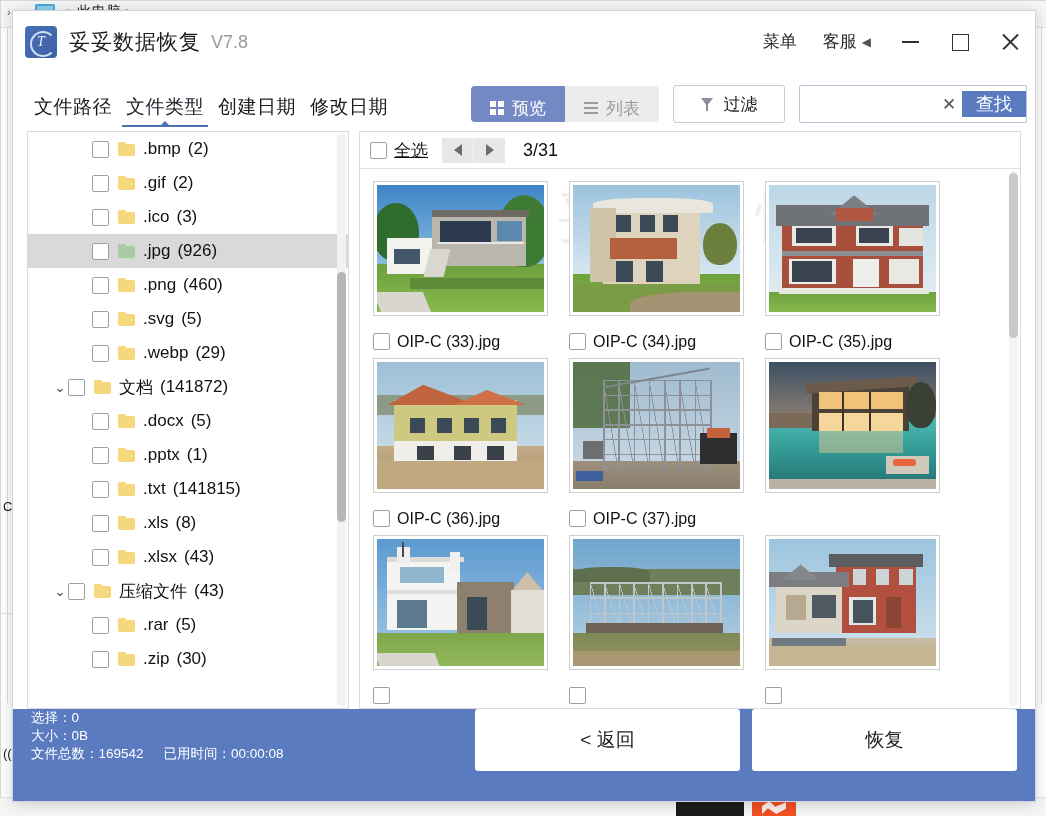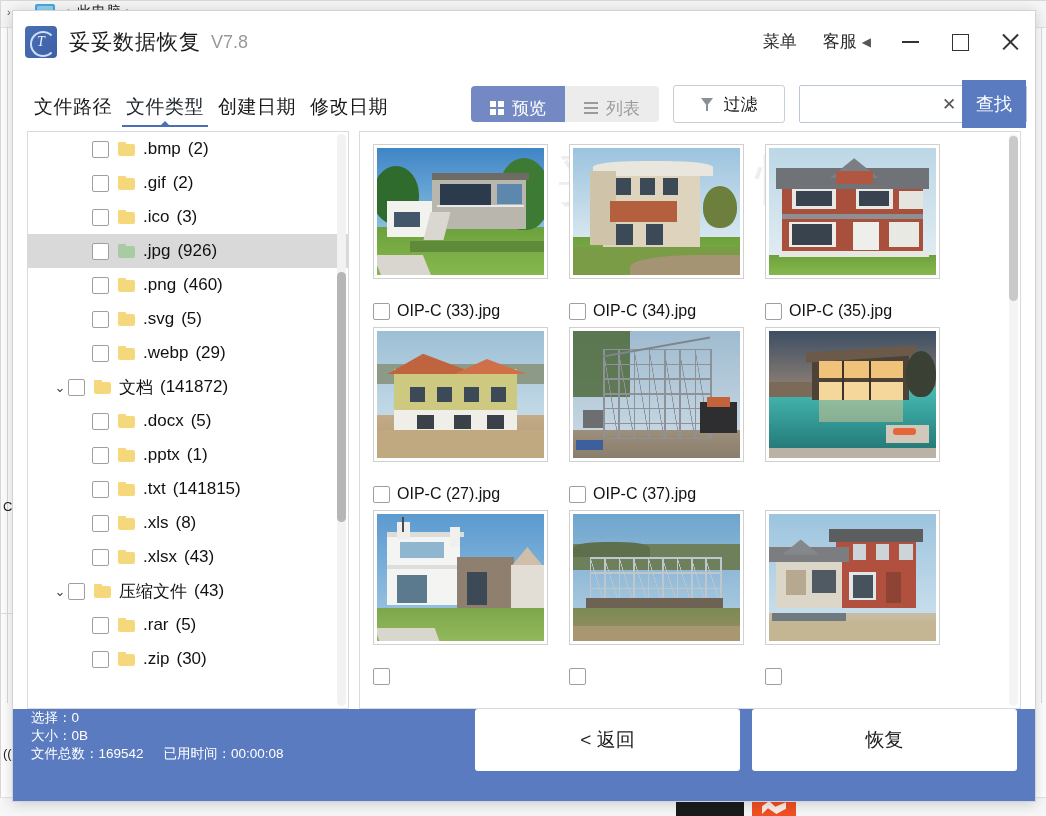--- a/index.html
+++ b/index.html
@@ -79,21 +79,21 @@
   .filter-btn{margin-left:14px;height:36px;min-width:110px;display:flex;align-items:center;justify-content:center;gap:10px;
       border:1px solid #c9cdd4;border-radius:3px;background:#fff;font-size:17px;color:#1a1a1a;}
   .funnel{width:13px;height:13px;position:relative;}
   .funnel:before{content:"";position:absolute;left:0;top:0;width:0;height:0;
       border-left:6.5px solid transparent;border-right:6.5px solid transparent;border-top:8px solid #8a8f98;}
   .funnel:after{content:"";position:absolute;left:5.5px;top:7px;width:1.6px;height:6px;background:#8a8f98;}
   .searchwrap{margin-left:14px;display:flex;align-items:center;height:36px;border:1px solid #b9c4dd;border-radius:2px;background:#fff;}
   .searchwrap input{border:0;outline:0;height:34px;width:120px;font-size:16px;padding:0 8px;background:transparent;
       font-family:"Liberation Sans",sans-serif;}
   .clear-x{width:26px;height:34px;display:flex;align-items:center;justify-content:center;font-size:17px;color:#555;}
-  .find-btn{height:48px;padding:0 14px;background:#5a7bc0;color:#fff;font-size:18px;display:flex;align-items:center;}
+  .find-btn{height:26px;padding:0 14px;background:#5a7bc0;color:#fff;font-size:18px;display:flex;align-items:center;}
 
   
   #body{flex:1 1 auto;display:flex;padding:0 14px 0 14px;gap:10px;min-height:0;}
   #tree{width:320px;flex:0 0 320px;border:1px solid #d7dbe0;background:#fff;position:relative;overflow:hidden;}
   .tree-scroll{position:absolute;inset:0;overflow:hidden;}
   .trow{display:flex;align-items:center;height:34px;padding-left:8px;font-size:17px;color:#111;position:relative;}
   .trow.sel{background:#d9d9d9;}
   .trow .chev{width:16px;text-align:center;font-size:13px;color:#3a3a3a;}
   .trow .chev.empty{visibility:hidden;}
   .cb{width:15px;height:15px;border:1px solid #9aa0a6;border-radius:2px;background:#fff;flex:0 0 15px;}
@@ -119,21 +119,21 @@
   .pbtn .tri-r{width:0;height:0;border-top:6px solid transparent;border-bottom:6px solid transparent;border-left:8px solid #6d6d6d;}
   .pageno{font-size:18px;color:#111;margin-left:8px;}
   #pv-body{flex:1 1 auto;position:relative;overflow:hidden;}
   .wm{position:absolute;left:0;right:0;top:12px;text-align:center;font-size:54px;color:rgba(120,120,120,.13);
       letter-spacing:12px;pointer-events:none;white-space:nowrap;}
   .grid{display:flex;flex-wrap:wrap;padding:12px 0 0 8px;gap:0;}
   .cell{width:196px;margin:0 0 7px 0;}
   .thumbbox{width:173px;height:133px;border:1px solid #d0d0d0;background:#fff;margin-left:5px;
       position:relative;overflow:hidden;}
   .thumb{position:absolute;inset:3px;overflow:hidden;}
-  .cap{display:flex;align-items:flex-end;gap:7px;margin:23px 0 0 5px;font-size:16px;color:#111;}
+  .cap{display:flex;align-items:flex-start;gap:7px;margin:17px 0 0 5px;font-size:16px;color:#111;}
   .pv-track{position:absolute;right:2px;top:2px;width:9px;bottom:2px;background:#f4f4f4;border-radius:5px;}
   .pv-thumb{position:absolute;right:2px;top:4px;width:9px;height:165px;background:#c9c9c9;border-radius:5px;}
 
   
   #footer{height:92px;flex:0 0 92px;background:#5a7bc0;display:flex;position:relative;}
   .stats{margin-left:18px;color:#fff;font-size:13.5px;line-height:18px;}
   .stats .row2{display:flex;gap:20px;}
   .fbtns{position:absolute;right:18px;display:flex;gap:12px;}
   .fbtn{width:265px;height:62px;background:#fff;border-radius:3px;display:flex;align-items:center;justify-content:center;
       font-size:19px;color:#1c1c1c;}
@@ -406,20 +406,35 @@
             </span>
             <span class="tname">.zip</span>
             <span class="tcount">(30)</span>
           </div>
         </div>
       <div class="tscroll-track"></div>
       <div class="tscroll-thumb" style="top:140px;height:250px;"></div>
     </div>
 
     <div id="preview">
+      <div id="pv-head">
+        <label class="selall">
+          <span class="cb"></span>
+          <span>全选</span>
+        </label>
+        <div class="pager">
+          <div class="pbtn">
+              <span class="tri-l"></span>
+            </div>
+          <div class="pbtn">
+              <span class="tri-r"></span>
+            </div>
+        </div>
+        <div class="pageno">3/31</div>
+      </div>
       <div id="pv-body">
         <div class="wm">妥妥数据恢复</div>
         <div class="grid" id="thumb-grid">
             <div class="cell">
               <div class="thumbbox">
                 <div class="thumb">
                   <div class="sky sk-blue"></div>
                   <div class="ground g-grass" style="height:38%"></div>
                   <div class="tree-d" style="left:-4px;top:14%;width:46px;height:58px;background:#2f6b2c;"></div>
                   <div class="tree-d" style="right:-6px;top:8%;width:52px;height:72px;background:#3d7a33;"></div>
@@ -507,21 +522,21 @@
                   <div class="win-d" style="left:68%;top:44%;width:9%;height:12%;"></div>
                   <div class="blk" style="left:10%;top:62%;width:74%;height:16%;background:#efeee8;"></div>
                   <div class="win-d" style="left:24%;top:66%;width:10%;height:11%;background:#3b4148;"></div>
                   <div class="win-d" style="left:46%;top:66%;width:10%;height:11%;background:#3b4148;"></div>
                   <div class="win-d" style="left:66%;top:66%;width:10%;height:11%;background:#3b4148;"></div>
                   <div class="blk" style="left:0;bottom:0;width:100%;height:22%;background:#c0a980;"></div>
                 </div>
               </div>
               <div class="cap">
                 <span class="cb"></span>
-                <span>OIP-C (27).jpg</span>
+                <span>OIP-C (36).jpg</span>
               </div>
             </div>
             <div class="cell">
               <div class="thumbbox">
                 <div class="thumb">
                   <div class="sky sk-pale" style="background:linear-gradient(180deg,#9fbbd0,#cfdde6);"></div>
                   <div class="blk" style="left:0;top:0;width:34%;height:52%;background:#4f6b3c;opacity:.85;"></div>
                   <div class="ground g-dirt" style="height:22%;background:linear-gradient(180deg,#9c8f7c,#8a7e6c);"></div>
                   <div class="blk" style="left:18%;top:14%;width:64%;height:70%;">
                     <div style="position:absolute;left:0%;top:0;width:1.6px;height:100%;background:#8d9298;"></div>

